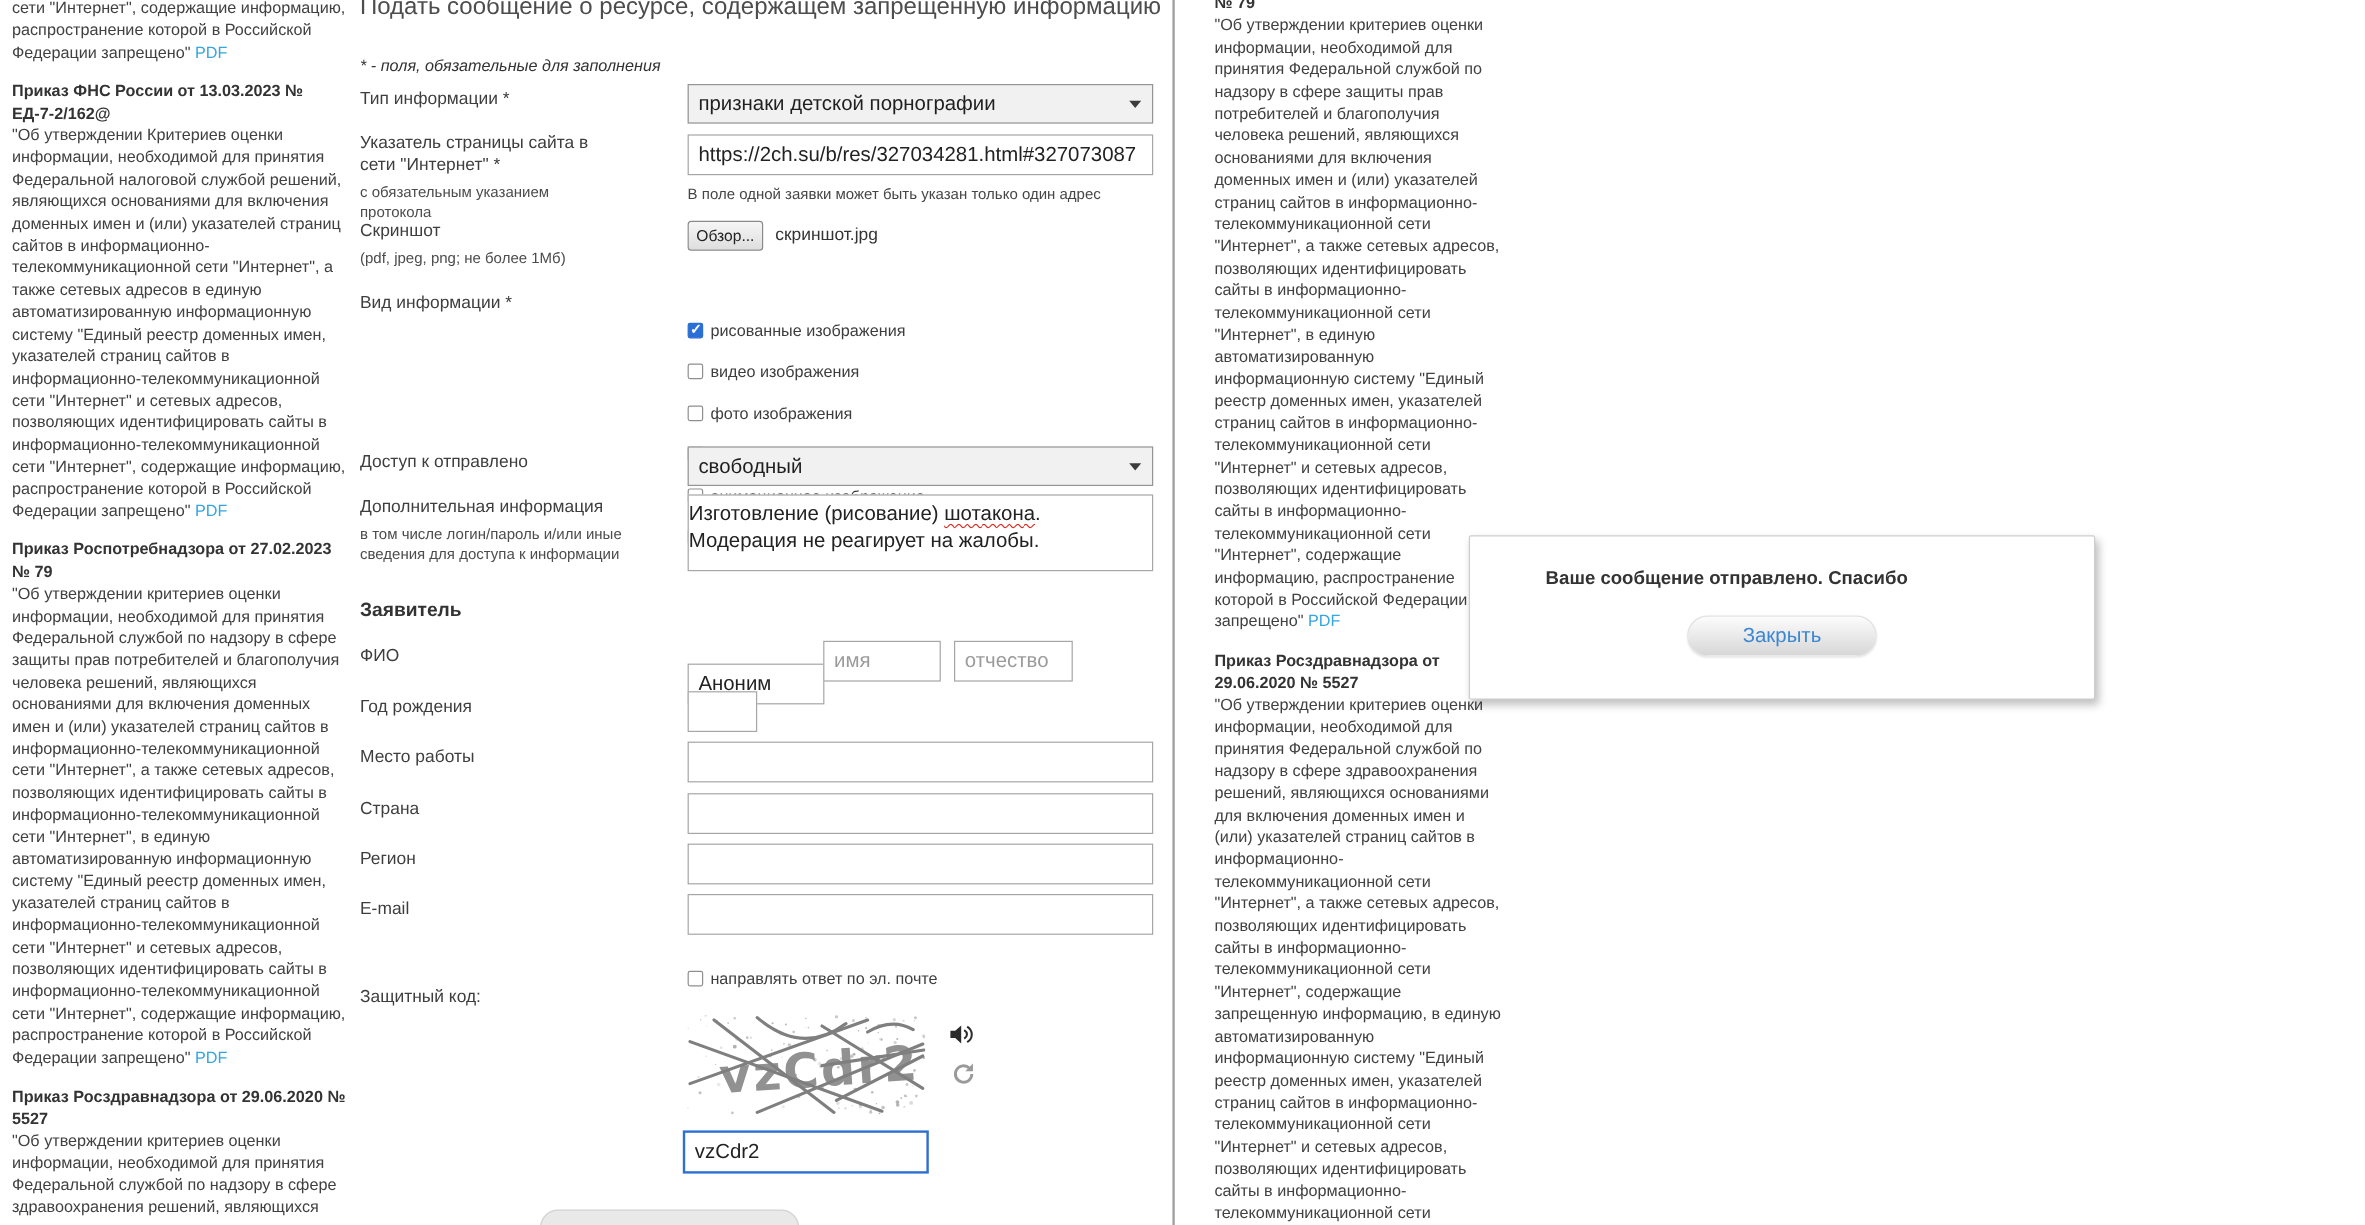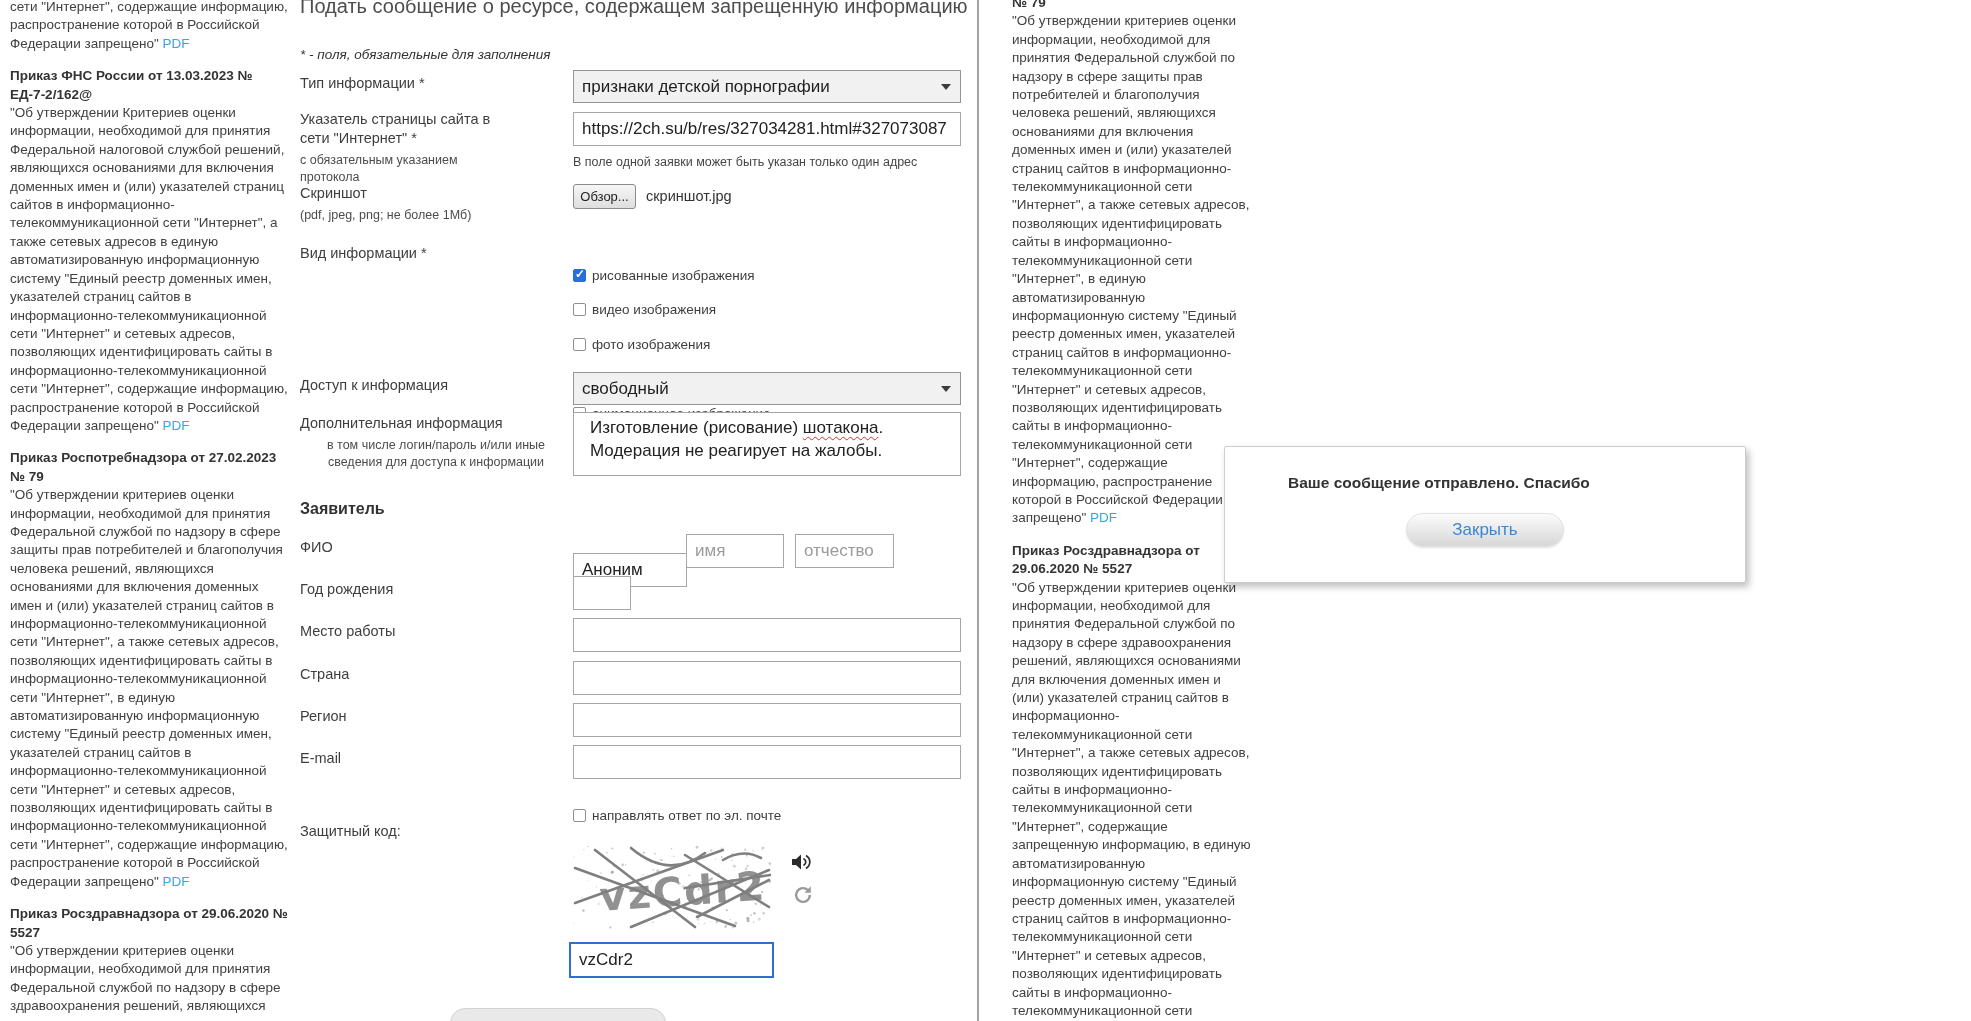--- a/index.html
+++ b/index.html
@@ -16,21 +16,21 @@
 
   .divider { position:absolute; left:977px; top:0; width:2px; height:1021px; background:#a2a2a2; }
 
   
   .col-form { position:absolute; left:300px; top:0; width:664px; height:1021px; }
   .page-title { position:absolute; top:-5px; left:0; font-size:20px; color:#4d4d4d; font-weight:400; white-space:nowrap; }
   .req-note { position:absolute; top:47px; left:0; width:664px; text-align:left; font-style:italic; font-size:13.5px; color:#333; }
 
   .flabel { position:absolute; left:0; width:218px; font-size:14.5px; color:#3e3e3e; line-height:19px; }
   .fsub { font-size:12.5px; color:#4c4c4c; line-height:16.5px; margin-top:4px; font-weight:400; }
-  .wide-sub { width:272px;text-align:center; }
+  .wide-sub { width:272px; }
 
   .tb { position:absolute; border:1px solid #a6a6a6; background:#fff; height:34px; font-size:17px; color:#222;
         padding:0 8px; font-family:inherit; outline:none; }
   .tb::placeholder { color:#9b9b9b; }
 
   .sel { position:absolute; width:388px; height:33px; background:#f1f1f1; border:1px solid #949494;
          display:flex; align-items:center; padding:0 26px 0 8px; font-size:17px; color:#1f1f1f; cursor:pointer; }
   .sel::after { content:""; position:absolute; right:9px; top:13px; border:5px solid transparent; border-top:6px solid #3c3c3c; }
 
   .file-btn { position:absolute; width:63px; height:25px; border:1px solid #8b8b8b; border-radius:3px;
@@ -40,21 +40,21 @@
 
   .chk-list { position:absolute; left:273px; }
   .chk-row { display:flex; align-items:center; height:18.5px; cursor:pointer;margin-top:16px; }
   .chk { width:13px; height:13px; border:1px solid #8f8f8f; border-radius:2px; background:#fff; margin-right:6px;
          flex:0 0 13px; position:relative; }
   .chk.checked { background:#2a6fd6; border-color:#2a6fd6; }
   .chk.checked::after { content:"✓"; position:absolute; left:1px; top:-3px; color:#fff; font-size:12px; font-weight:bold; }
   .chk-label { font-size:13.5px; color:#3e3e3e; }
 
   .txa { position:absolute; left:273px; width:388px; height:64px; border:1px solid #a6a6a6; background:#fff;
-         font-size:17px; line-height:23px; color:#222; padding:3px 16px; overflow:hidden; }
+         font-size:17px; line-height:23px; color:#222; padding:3px 0; overflow:hidden; }
   .misspell { text-decoration:underline wavy #d93025 1px; text-underline-offset:3px; }
 
   .sec-head { position:absolute; left:0; font-size:16px; font-weight:bold; color:#333; }
 
   .captcha-svg { position:absolute; left:273px; top:846px; width:198px; height:84px; background:#fff; }
   .cap-text { font-family:"DejaVu Sans", sans-serif; font-size:40px; font-weight:bold; fill:#919191; letter-spacing:2px; }
   .icon-btn { position:absolute; cursor:pointer; background:none; border:none; }
 
   .submit-partial { position:absolute; left:150px; top:1008px; width:216px; height:30px; border-radius:15px;
                     background:#e9e9e9; border:1px solid #d2d2d2; cursor:pointer; }
@@ -139,21 +139,21 @@
     <label class="chk-row">
       <span class="chk"></span>
       <span class="chk-label">анимационное изображение</span>
     </label>
     <label class="chk-row">
       <span class="chk"></span>
       <span class="chk-label">другая информация</span>
     </label>
   </div>
 
-  <div class="flabel" style="top:376px">Доступ к информация</div>
+  <div class="flabel" style="top:376px">Доступ к отправлено</div>
   <div class="sel" style="left:273px; top:372px">
     <span>свободный</span>
   </div>
 
   <div class="flabel" style="top:414px">
     <span>Дополнительная информация</span>
     <div class="fsub wide-sub">в том числе логин/пароль и/или иные сведения для доступа к информации</div>
   </div>
   <div class="txa" style="top:412px">
     <span>Изготовление (рисование) </span><span class="misspell">шотакона</span><span>.</span><br>

